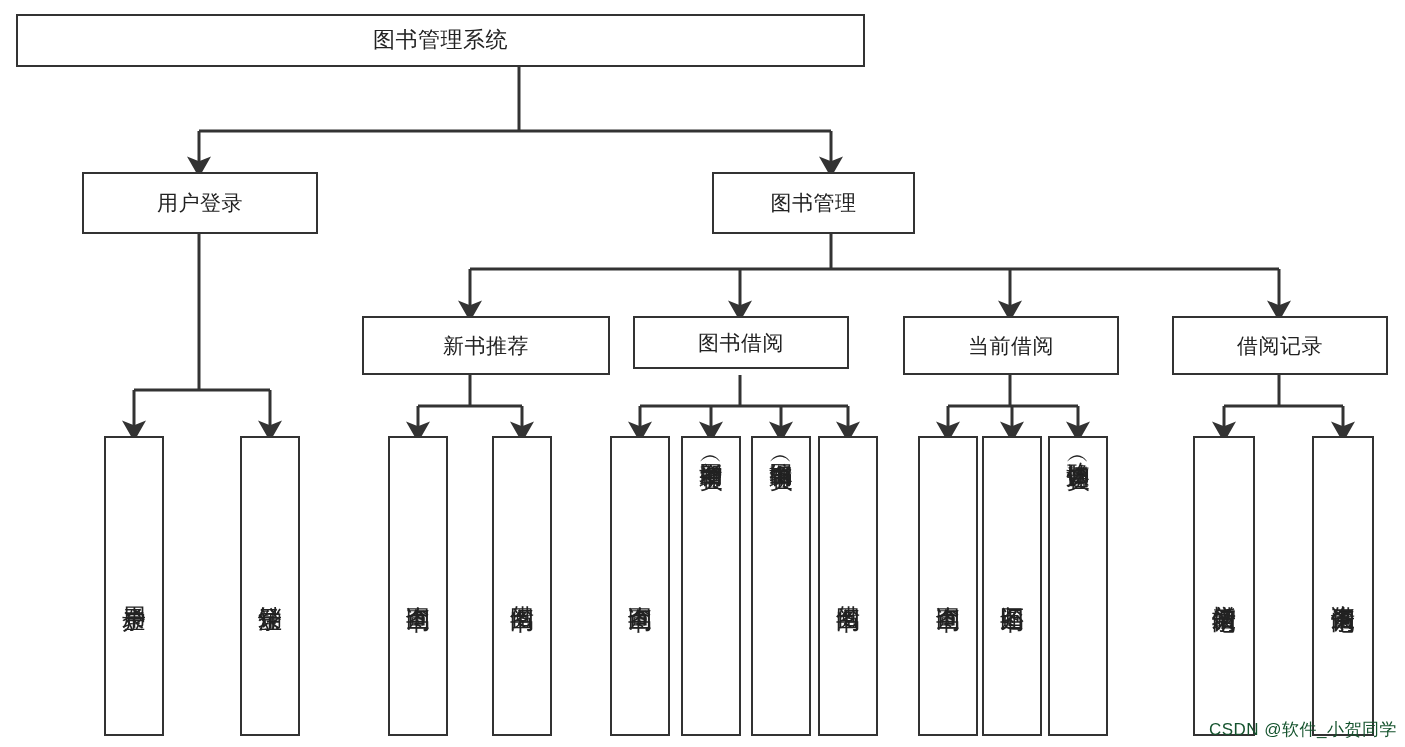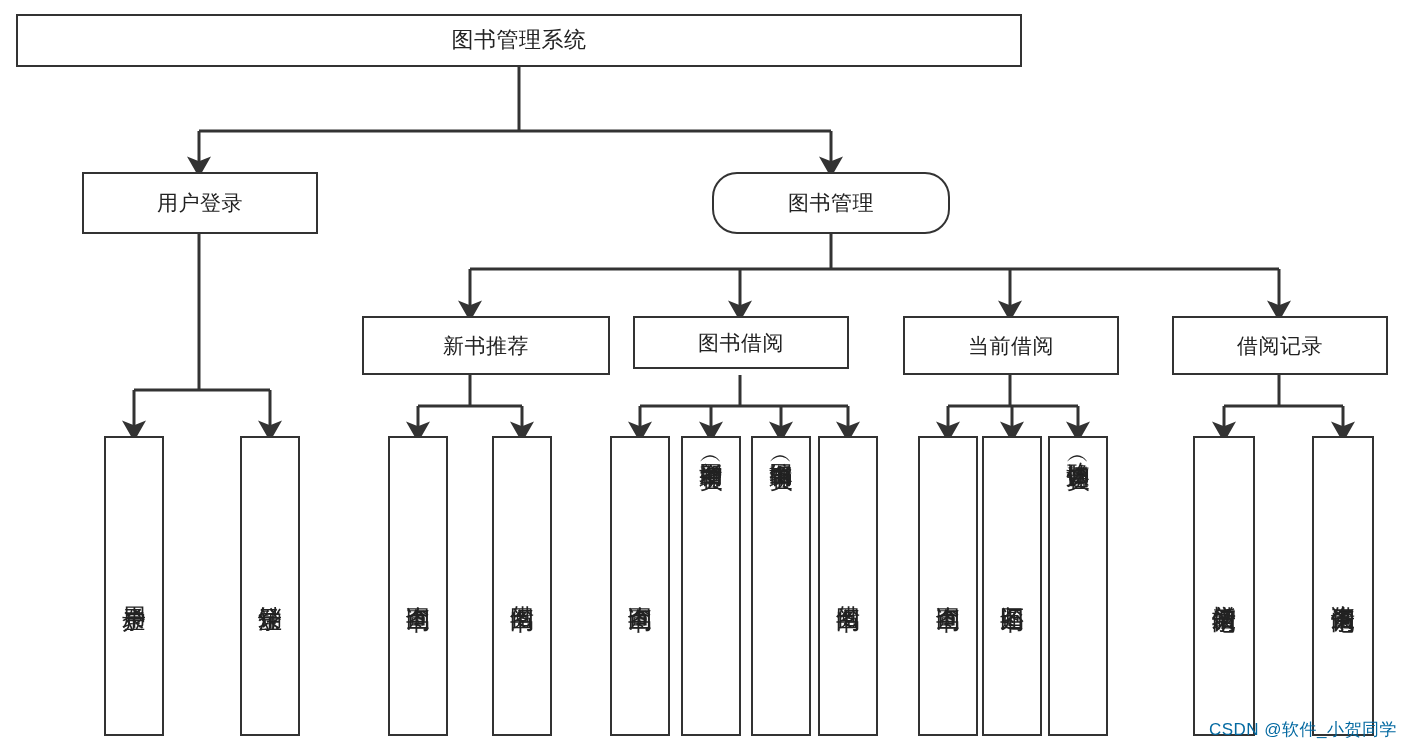--- a/index.html
+++ b/index.html
@@ -66,21 +66,21 @@
     justify-content: center;
   }
   .node.leaf.tall .leafwrap {
     align-items: flex-start;
   }
   .watermark {
     position: absolute;
     right: 8px;
     bottom: 6px;
     font-size: 17px;
-    color: #0369a1;
+    color: #14532d;
     letter-spacing: 0.5px;
     white-space: nowrap;
   }
 </style>
 </head>
 <body>
 
 <div id="canvas">
 
   <svg id="edges" viewBox="0 0 1405 747" xmlns="http://www.w3.org/2000/svg">
@@ -129,29 +129,29 @@
       <path d="M1078,406 L1078,431" marker-end="url(#arrow)"></path>
 
       <path d="M1279,375 L1279,406"></path>
       <path d="M1224,406 L1343,406"></path>
       <path d="M1224,406 L1224,431" marker-end="url(#arrow)"></path>
       <path d="M1343,406 L1343,431" marker-end="url(#arrow)"></path>
 
     </g>
   </svg>
 
-  <div class="node horiz root" style="left:16px; top:14px; width:1006px; height:53px;">
+  <div class="node horiz root" style="left:16px; top:14px; width:849px; height:53px;">
     <span>图书管理系统</span>
   </div>
 
   <div class="node horiz" style="left:82px; top:172px; width:236px; height:62px;">
     <span>用户登录</span>
   </div>
 
-  <div class="node horiz" style="left:712px; top:172px; width:238px; height:62px;border-radius:25px;">
+  <div class="node horiz" style="left:712px; top:172px; width:203px; height:62px;">
     <span>图书管理</span>
   </div>
 
   <div class="node horiz" style="left:362px; top:316px; width:248px; height:59px;">
     <span>新书推荐</span>
   </div>
 
   <div class="node horiz" style="left:633px; top:316px; width:216px; height:53px;">
     <span>图书借阅</span>
   </div>

